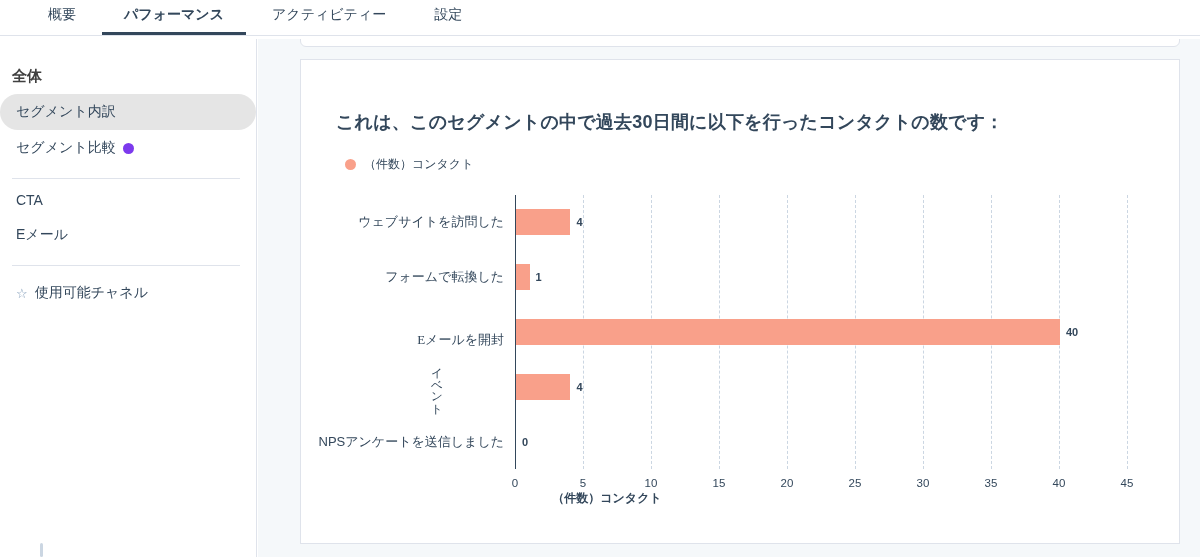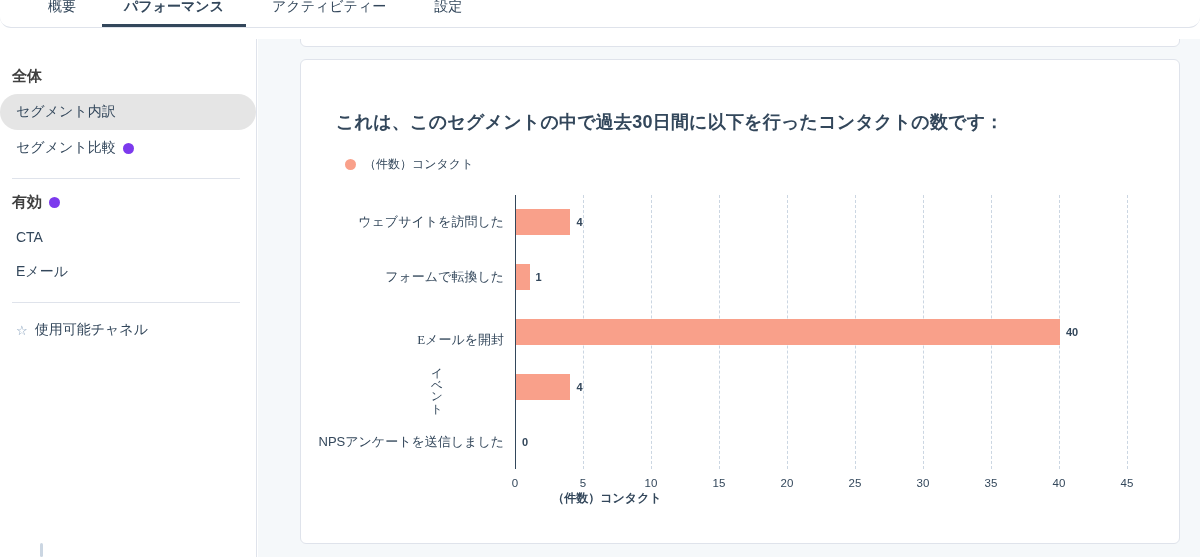--- a/index.html
+++ b/index.html
@@ -12,27 +12,26 @@
   }
   .app {
     position: relative;
     width: 1200px; height: 557px;
     background: #ffffff;
   }
 
   
   .topbar {
     position: absolute; top: 0; left: 0;
-    width: 1200px; height: 28px;
+    width: 1200px; height: 36px;
     background: #ffffff;
     border-bottom: 1px solid #dfe3eb;
     display: flex;
     align-items: flex-end;
     padding-left: 26px;
-    border-radius: 11px;
   }
   .tab {
     height: 38px;
     display: flex; align-items: center; justify-content: center;
     padding: 0 22px;
     font-size: 14px;
     color: #33475b;
     cursor: pointer;
     border-bottom: 3px solid transparent;
     margin-right: 4px;
@@ -106,21 +105,21 @@
     background: #ffffff;
     border: 1px solid #dfe3eb;
     border-radius: 6px;
   }
   .card {
     position: absolute;
     top: 20px; left: 42px;
     width: 880px; height: 485px;
     background: #ffffff;
     border: 1px solid #dfe3eb;
-    border-radius: 6px;
+    border-radius: 0;
   }
   .card-title {
     position: absolute;
     top: 50px; left: 35px;
     font-size: 18px;
     font-weight: bold;
     color: #33475b;
     letter-spacing: 0.2px;
   }
   .legend {
@@ -236,24 +235,20 @@
     <div class="side-item selected">
       <span>セグメント内訳</span>
     </div>
     <div class="side-item">
       <span>セグメント比較</span>
       <span class="dot"></span>
     </div>
 
     <div class="divider"></div>
 
-    <div class="side-section-title">
-      <span>有効</span>
-      <span class="dot"></span>
-    </div>
     <div class="side-item">
       <span>CTA</span>
     </div>
     <div class="side-item">
       <span>Eメール</span>
     </div>
 
     <div class="divider"></div>
 
     <div class="side-item" style="padding-top:14px;">

